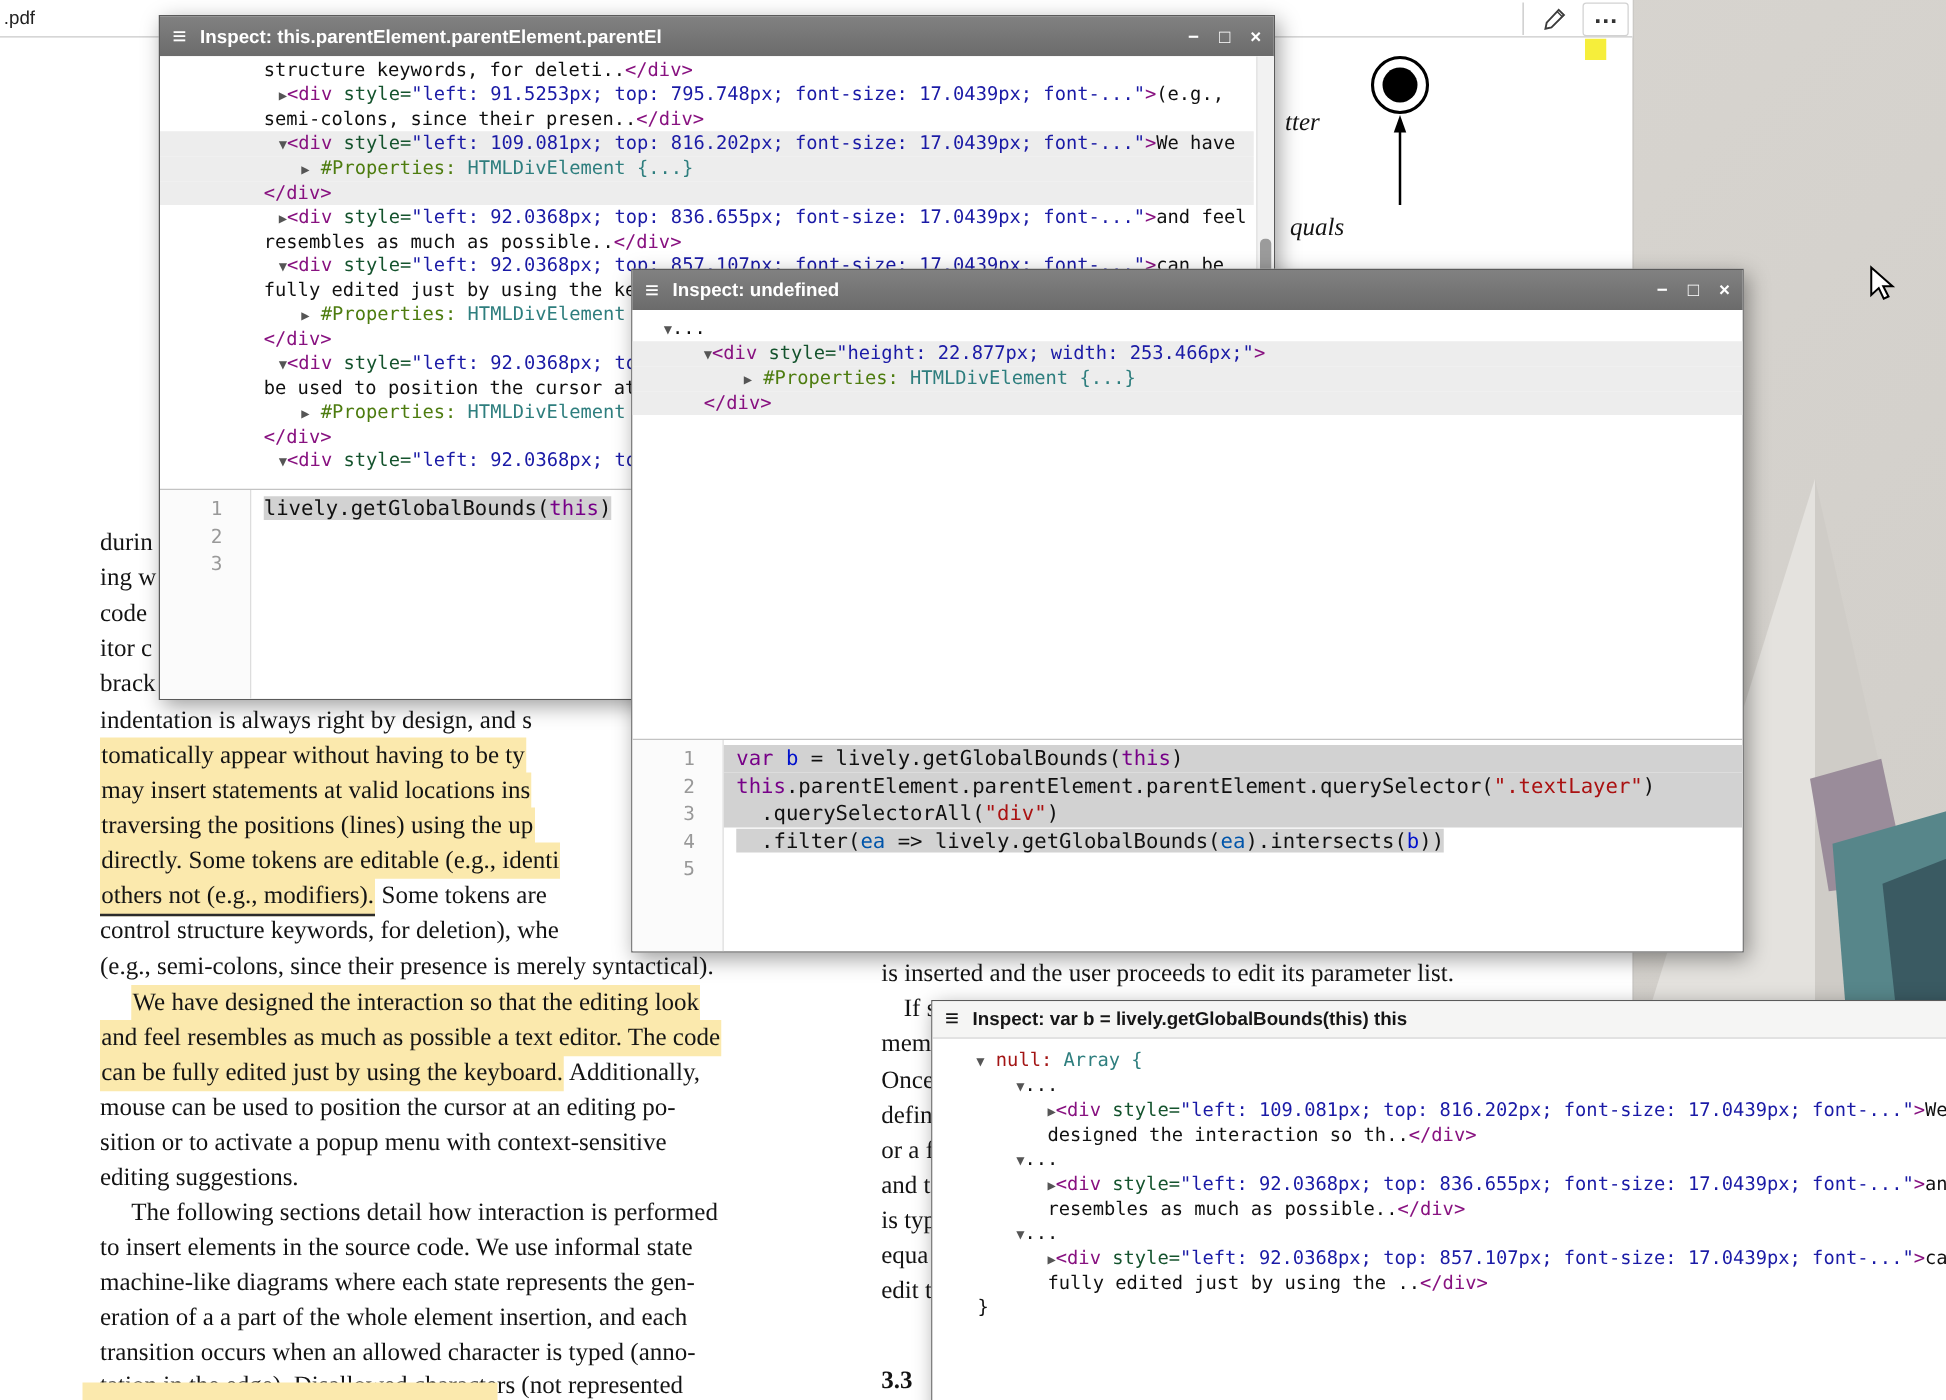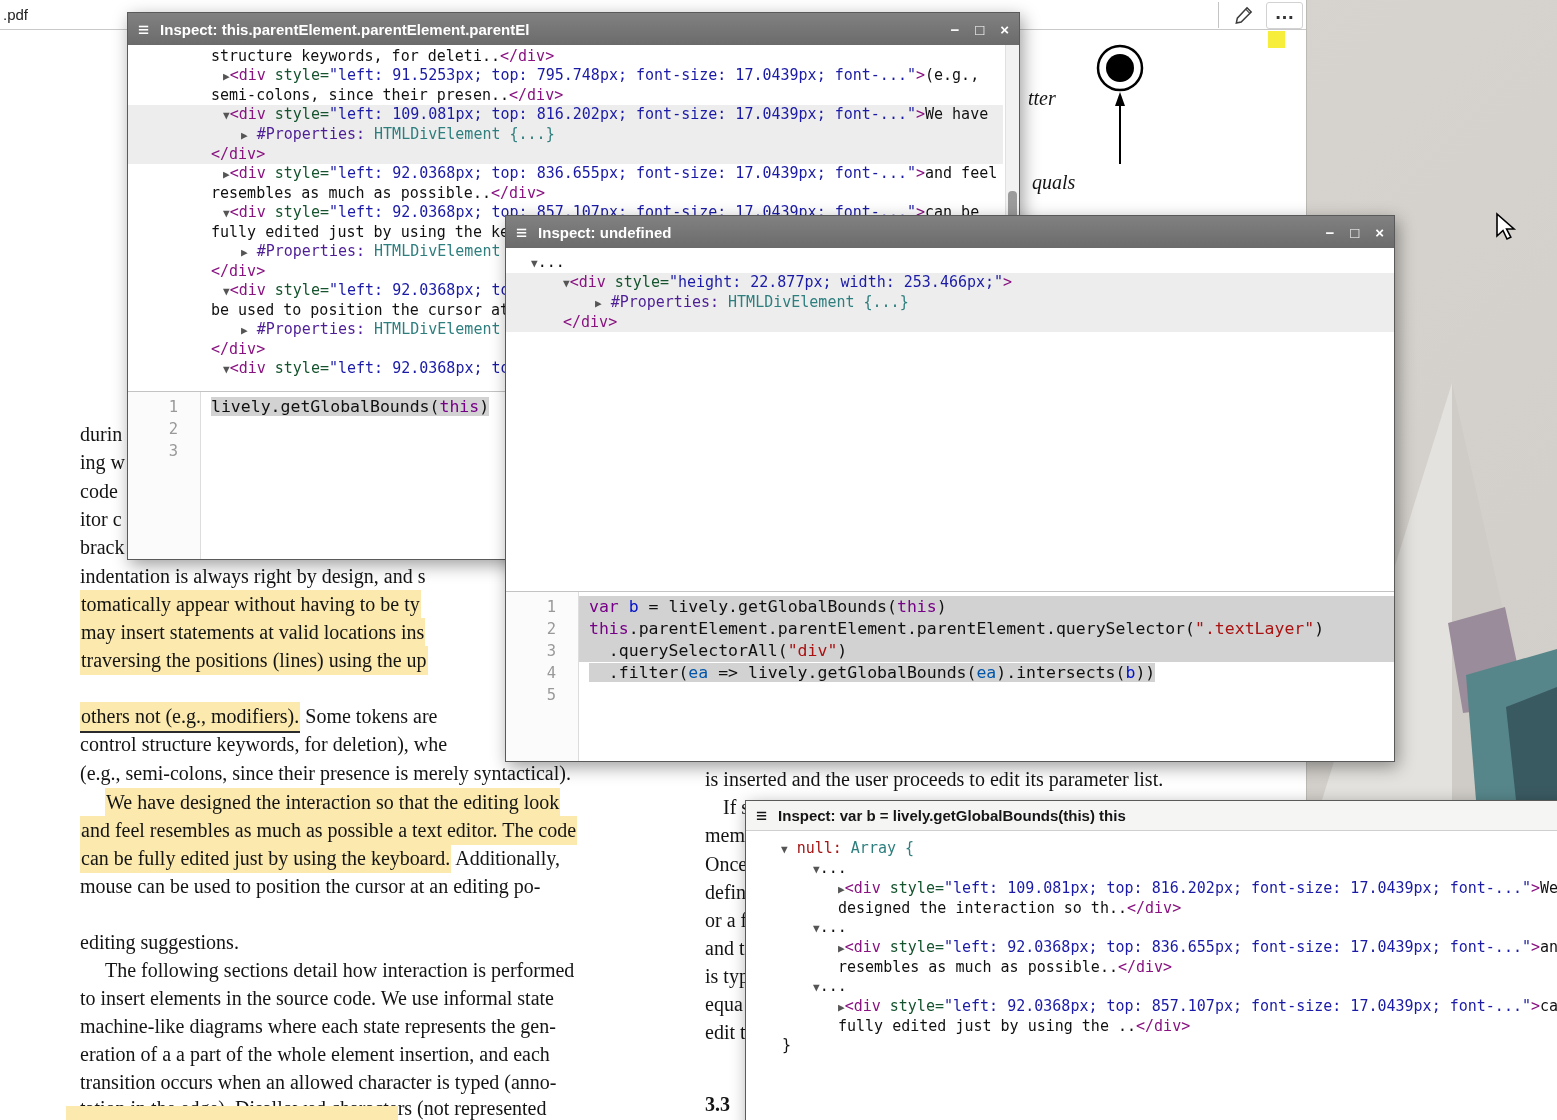--- a/index.html
+++ b/index.html
@@ -41,21 +41,21 @@
   #w3 .wbody{top:30px}
 
   .tree{position:absolute;left:0;right:0;font-family:"DejaVu Sans Mono","Liberation Mono",monospace;font-size:15px}
   .tree .ln{line-height:19px;white-space:pre}
   .hlrow{background:#ededed}
   .sg-a{color:#555;font-size:11px}
   .sg-g{color:#881280}
   .sg-at{color:#14532d}
   .sg-v{color:#1a1aa6}
   .sg-x{color:#101010}
-  .sg-p{color:#4c1d95}
+  .sg-p{color:#4d7c0f}
   .sg-c{color:#2e7e7e}
   .sg-n{color:#a31515}
 
   .editor{position:absolute;left:0;right:0;bottom:0;border-top:1px solid #c3c3c3;display:flex;
     font-family:"DejaVu Sans Mono","Liberation Mono",monospace;font-size:16.5px}
   .gutter{width:73px;background:#fbfbfb;border-right:1px solid #ddd;color:#999;text-align:right;padding-top:4px}
   .gutter .gn{line-height:22px;padding-right:22px;font-size:15.5px}
   .code{flex:1;padding-top:4px;position:relative;overflow:hidden}
   .code .ln{line-height:22px;white-space:pre;padding-left:10px}
   .code .selfull{background:var(--selection,#d2d2d2)}
@@ -124,27 +124,29 @@
   <div class="textlayer">
       <div class="ln" style="left: 80px; top: 424px;"><span class="sg-t">durin</span></div>
       <div class="ln" style="left: 80px; top: 452px;"><span class="sg-t">ing w</span></div>
       <div class="ln" style="left: 80px; top: 481px;"><span class="sg-t">code</span></div>
       <div class="ln" style="left: 80px; top: 509px;"><span class="sg-t">itor c</span></div>
       <div class="ln" style="left: 80px; top: 537px;"><span class="sg-t">brack</span></div>
       <div class="ln" style="left: 80px; top: 566px;"><span class="sg-t">indentation is always right by design, and s</span></div>
       <div class="ln" style="left: 80px; top: 594px;"><span class="sg-h">tomatically appear without having to be ty</span></div>
       <div class="ln" style="left: 80px; top: 622px;"><span class="sg-h">may insert statements at valid locations ins</span></div>
       <div class="ln" style="left: 80px; top: 650px;"><span class="sg-h">traversing the positions (lines) using the up</span></div>
+      <div class="ln" style="left: 80px; top: 678px;"><span class="sg-h">directly. Some tokens are editable (e.g., identi</span></div>
       <div class="ln" style="left: 80px; top: 706px;"><span class="sg-hu">others not (e.g., modifiers).</span><span class="sg-t"> Some tokens are</span></div>
       <div class="ln" style="left: 80px; top: 734px;"><span class="sg-t">control structure keywords, for deletion), whe</span></div>
       <div class="ln" style="left: 105px; top: 792px;"><span class="sg-h">We have designed the interaction so that the editing look</span></div>
       <div class="ln" style="left: 80px; top: 763px;"><span class="sg-t">(e.g., semi-colons, since their presence is merely syntactical).</span></div>
       <div class="ln" style="left: 80px; top: 820px;"><span class="sg-h">and feel resembles as much as possible a text editor. The code</span></div>
       <div class="ln" style="left: 80px; top: 848px;"><span class="sg-h">can be fully edited just by using the keyboard.</span><span class="sg-t"> Additionally,</span></div>
       <div class="ln" style="left: 80px; top: 876px;"><span class="sg-t">mouse can be used to position the cursor at an editing po-</span></div>
+      <div class="ln" style="left: 80px; top: 904px;"><span class="sg-t">sition or to activate a popup menu with context-sensitive</span></div>
       <div class="ln" style="left: 80px; top: 932px;"><span class="sg-t">editing suggestions.</span></div>
       <div class="ln" style="left: 105px; top: 960px;"><span class="sg-t">The following sections detail how interaction is performed</span></div>
       <div class="ln" style="left: 80px; top: 988px;"><span class="sg-t">to insert elements in the source code. We use informal state</span></div>
       <div class="ln" style="left: 80px; top: 1016px;"><span class="sg-t">machine-like diagrams where each state represents the gen-</span></div>
       <div class="ln" style="left: 80px; top: 1044px;"><span class="sg-t">eration of a a part of the whole element insertion, and each</span></div>
       <div class="ln" style="left: 80px; top: 1072px;"><span class="sg-t">transition occurs when an allowed character is typed (anno-</span></div>
       <div class="ln" style="left: 80px; top: 1098px;"><span class="sg-t">tation in the edge). Disallowed characters (not represented</span></div>
       <div class="ln" style="left: 66px; top: 1110px;"><span class="sg-h">                                                                  </span></div>
     </div>
   <div class="textlayer">

